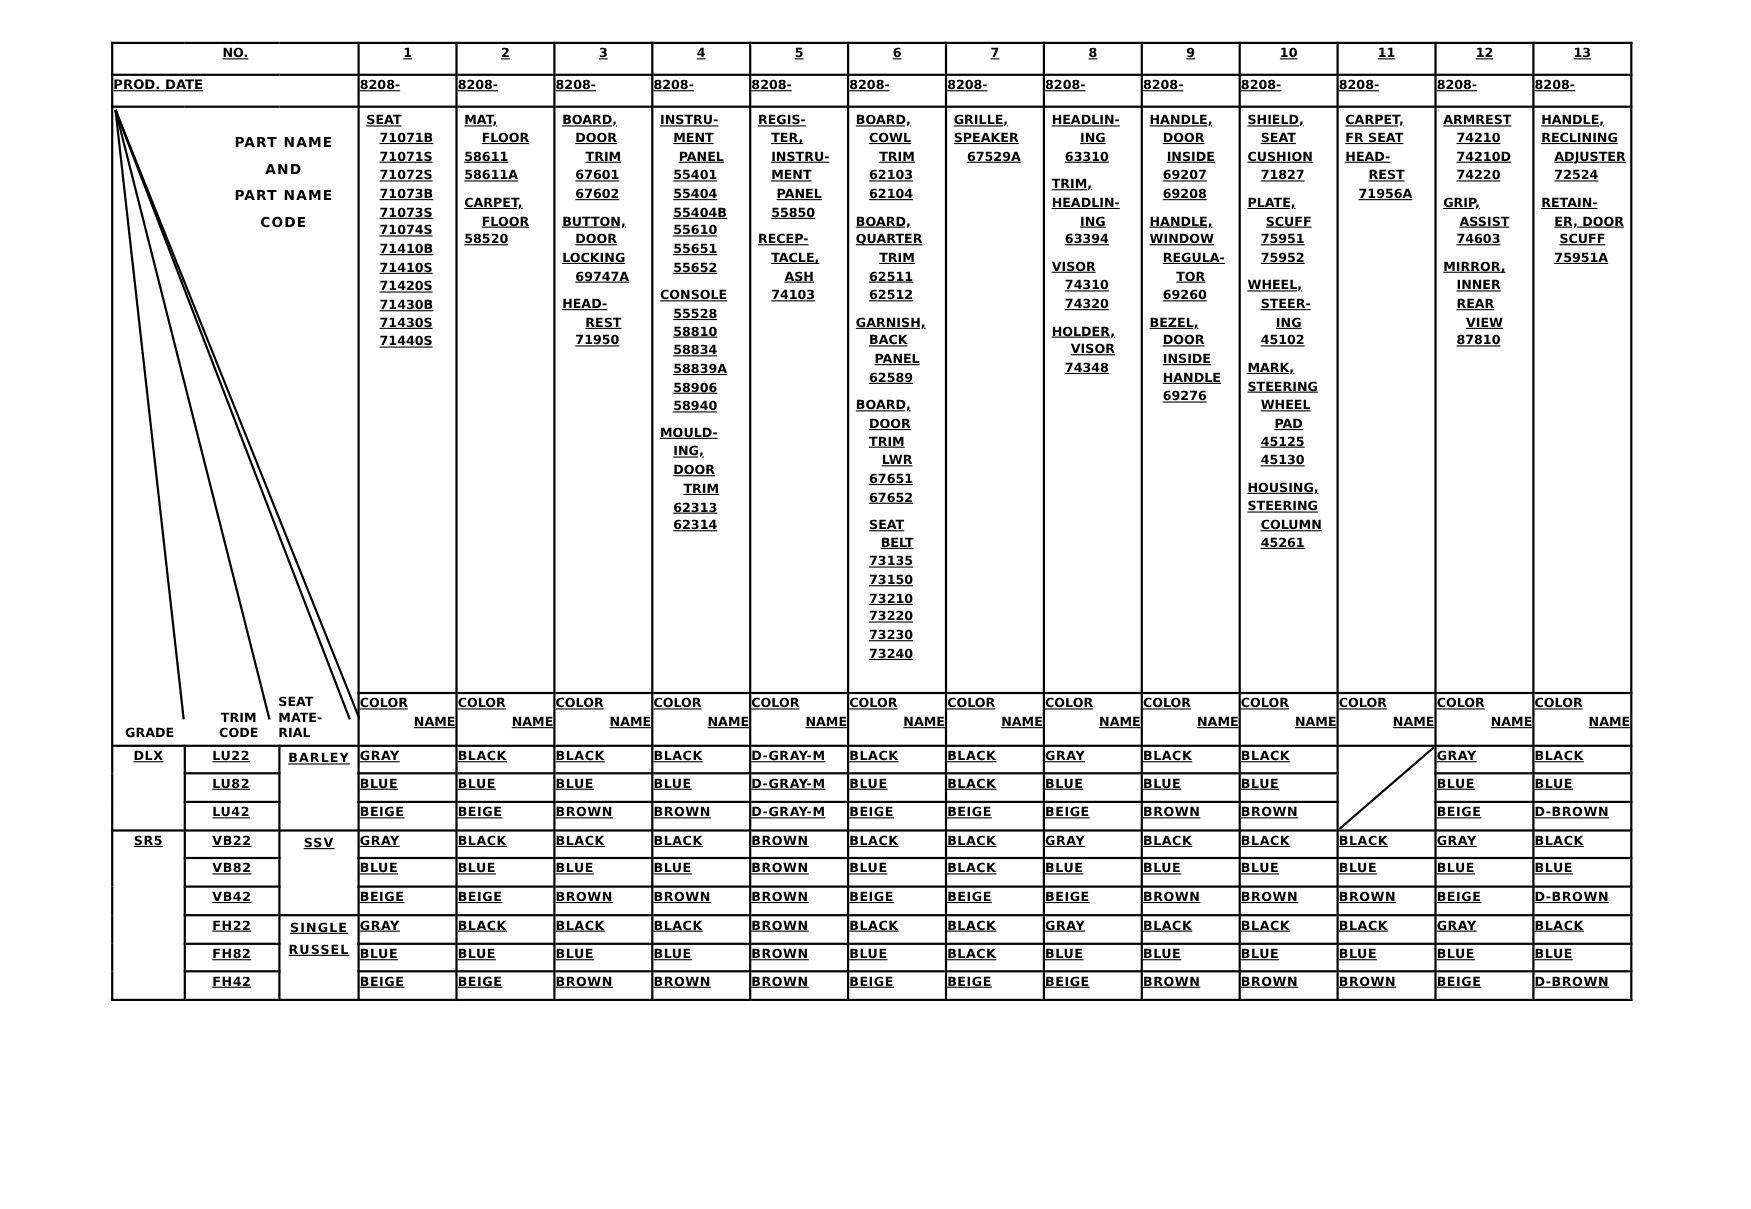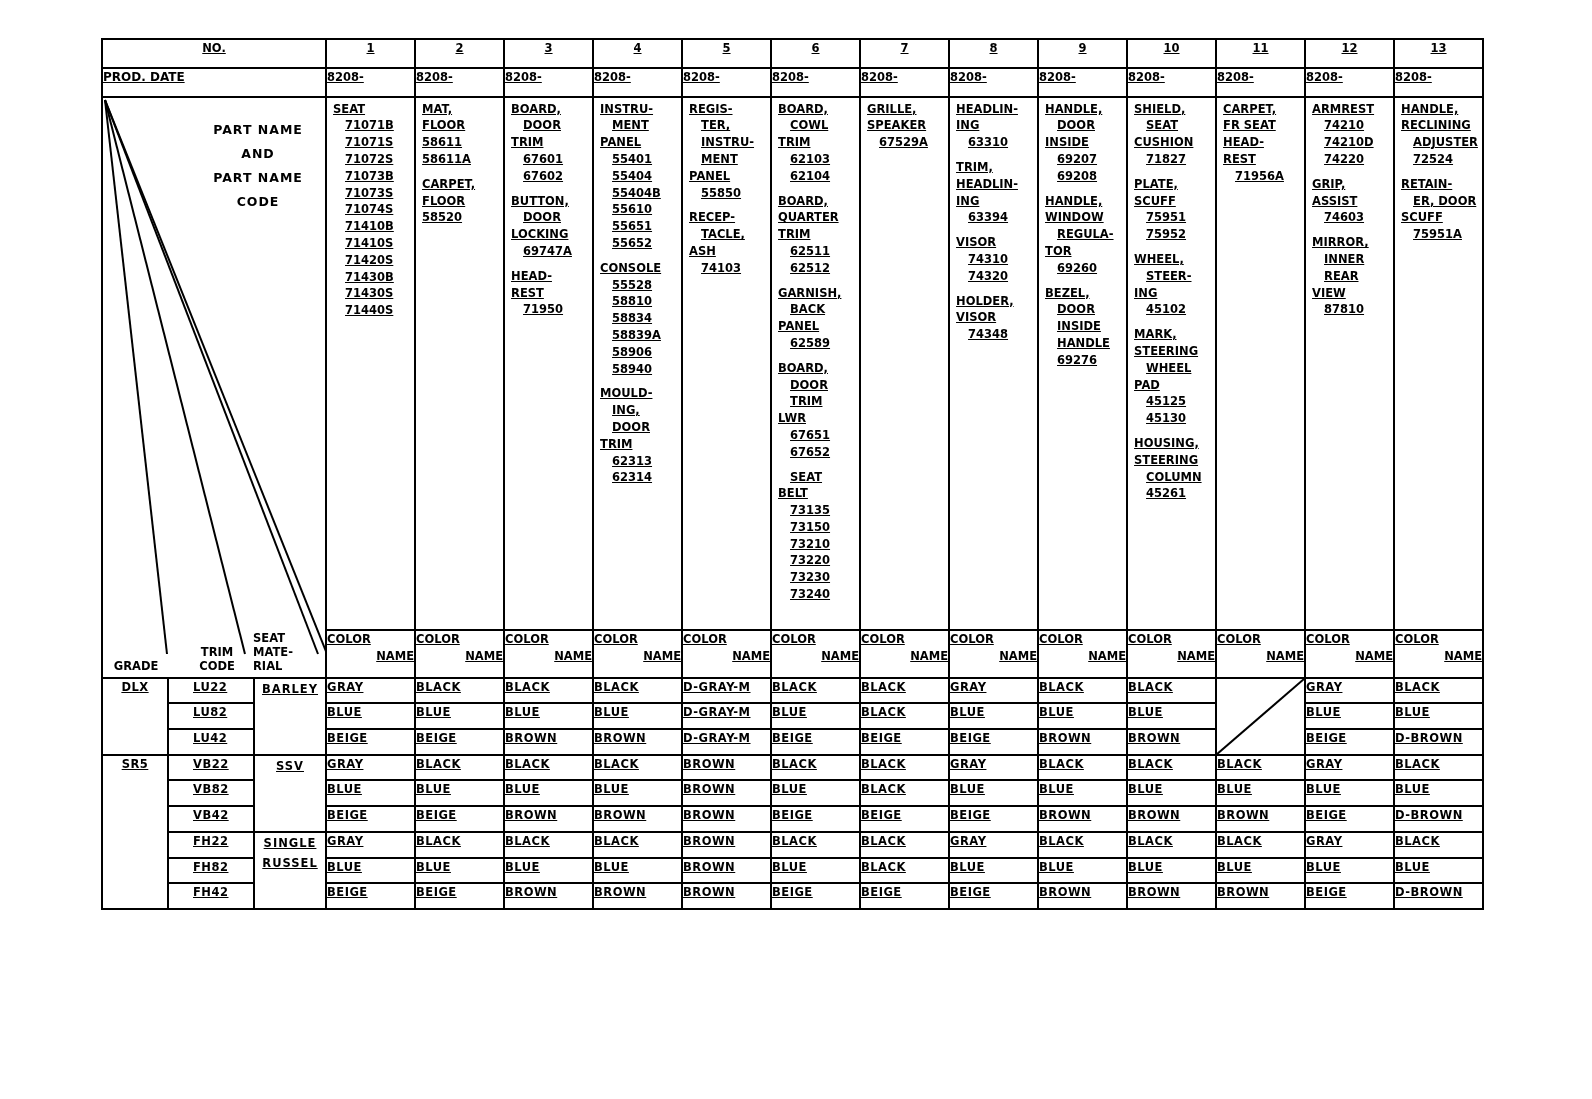--- a/index.html
+++ b/index.html
@@ -7,21 +7,21 @@
          font-family:"DejaVu Sans", "Liberation Sans", sans-serif; color:#000; font-weight:bold; }
   .sheet { position:absolute; left:101px; top:38px; width:1380px; height:872px; }
   table.parts { border-collapse:collapse; table-layout:fixed; width:100%; height:100%;text-decoration:underline; }
   table.parts td, table.parts th { border:2px solid #000; padding:0; vertical-align:top; font-size:11.5px; line-height:16.8px; font-weight:bold; }
   .hdr-no td { height:26px; text-align:center; vertical-align:middle; font-size:12px; }
   .hdr-date td { height:26px; vertical-align:middle; font-size:11px; padding-left:8px; }
   .hdr-date td.lbl { text-align:left; padding-left:0; font-size:12px; }
   .parts-row td { height:514px; }
   .parts-row td.col { padding:3px 4px 0 6px; }
   .pn { white-space:pre; }
-  .pn .r { display:block; text-align:left; padding-right:2px; }
+  .pn .r { display:block; text-align:center; padding-right:2px; }
   .pn .c { display:block; padding-left:12px; }
   .pn .gap { display:block; height:8px; }
   .diag-cell { position:relative; }
   .diag-cell svg { position:absolute; left:0; top:0; }
   .legend-text { position:absolute; left:95px; top:20px; width:120px; text-align:center; font-size:12.5px; line-height:24px; letter-spacing:1px; }
   .cn-row td { height:44px; vertical-align:bottom; font-size:11.5px; line-height:16px; }
   .cn { padding:0 6px 4px 6px; }
   .cn span { display:block; }
   .cn .b { text-align:right; }
   .side-hdr { font-size:11.5px; line-height:14px; text-align:center; }

